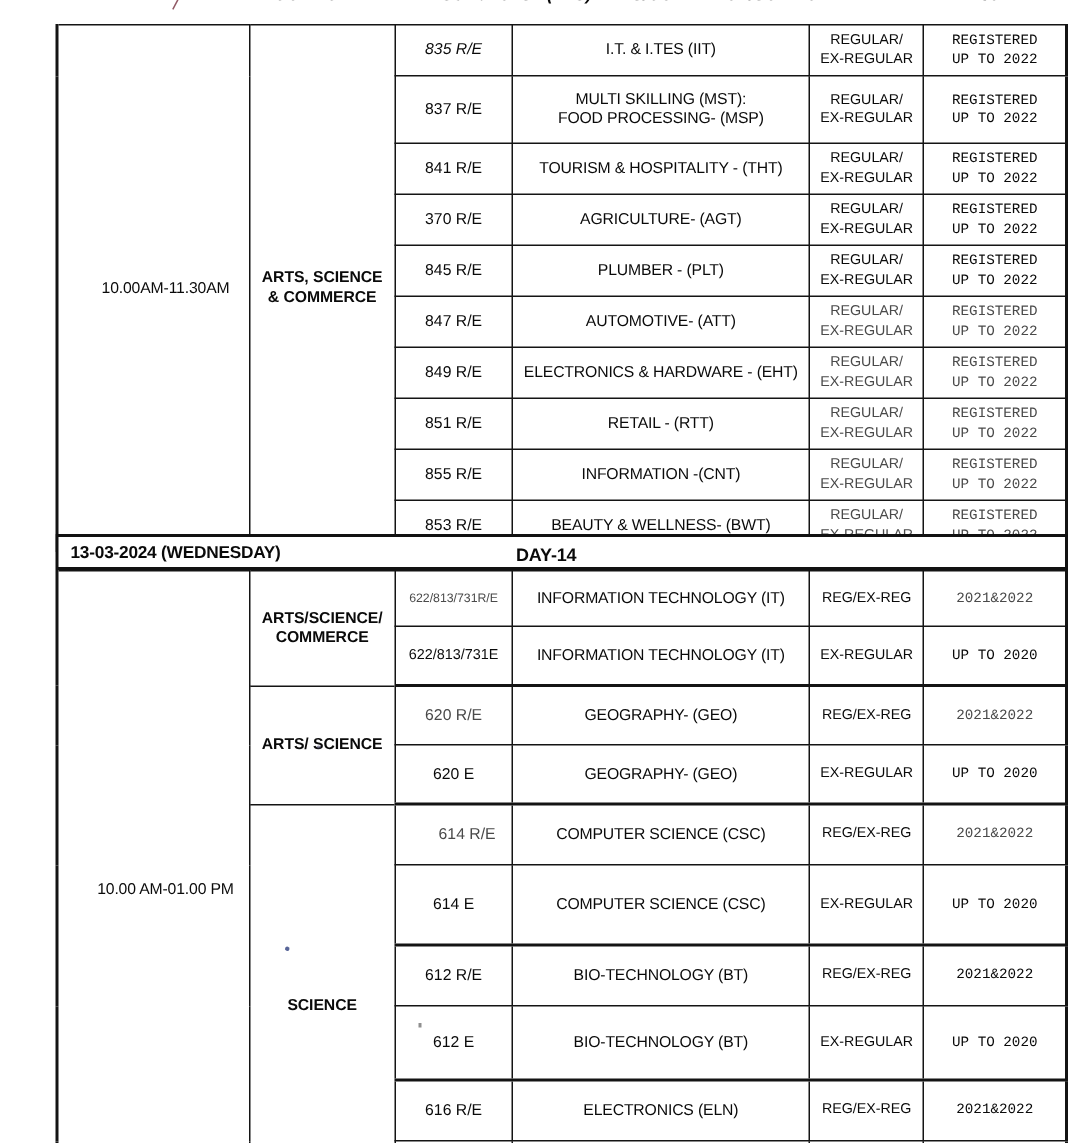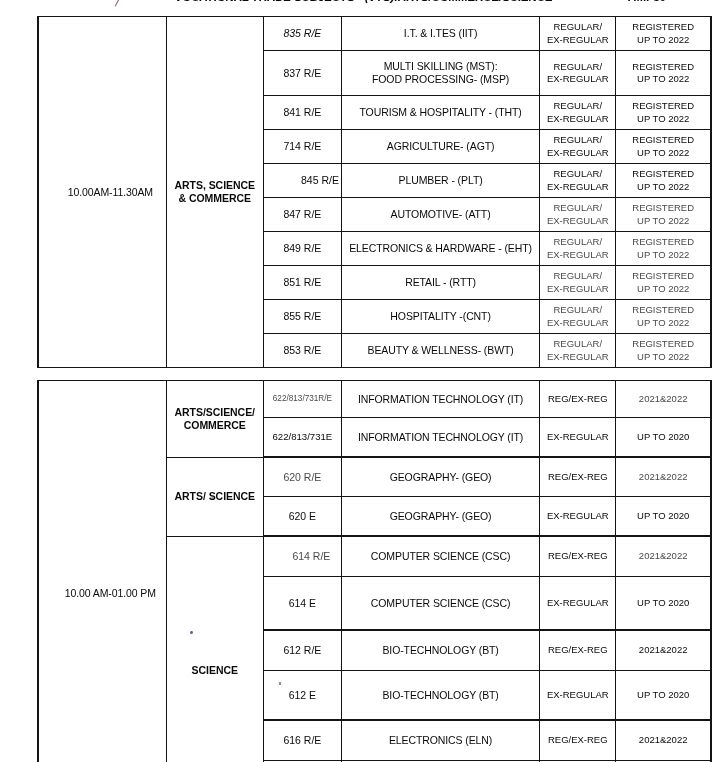--- a/index.html
+++ b/index.html
@@ -134,21 +134,21 @@
     padding-left: 18px;
   }
   td.group-cell {
     font-weight: bold;
     font-size: 10.5px;
     letter-spacing: -0.05px;
   }
   td.code-cell   { font-size: 10.5px; }
   td.subj-cell   { font-size: 10.5px; letter-spacing: -0.1px; }
   td.cat-cell    { font-size: 9.5px;  line-height: 1.3; }
-  td.reg-cell    { font-size: 9.5px;  line-height: 1.3; }
+  td.reg-cell    { font-size: 9.5px;  line-height: 1.3; font-family: Liberation Mono, monospace; }
   td.code-small  { font-size: 8.2px; }
   td.code-mid    { font-size: 9.6px; }
 
   td.faint { color: #4a4a4a; }
   .heavy-bottom { border-bottom-width: 2.2px !important; }
   .heavy-right  { border-right-width: 2.2px !important; }
   .heavy-left   { border-left-width: 2.2px !important; }
 
   
   .day-band {
@@ -268,41 +268,41 @@
             </div>
           </td>
           <td class="reg-cell heavy-right">
             <div class="two-line">
               <span>REGISTERED</span>
               <span>UP TO 2022</span>
             </div>
           </td>
         </tr>
         <tr>
-          <td class="code-cell" style="height: 33px;">714 R/E</td>
+          <td class="code-cell" style="height: 33px;">370 R/E</td>
           <td class="subj-cell">
             <div class="two-line">
               <span>AGRICULTURE-  (AGT)</span>
             </div>
           </td>
           <td class="cat-cell">
             <div class="two-line">
               <span>REGULAR/</span>
               <span>EX-REGULAR</span>
             </div>
           </td>
           <td class="reg-cell heavy-right">
             <div class="two-line">
               <span>REGISTERED</span>
               <span>UP TO 2022</span>
             </div>
           </td>
         </tr>
         <tr>
-          <td class="code-cell" style="height: 33px; text-align: right;">845 R/E</td>
+          <td class="code-cell" style="height: 33px;">845 R/E</td>
           <td class="subj-cell">
             <div class="two-line">
               <span>PLUMBER - (PLT)</span>
             </div>
           </td>
           <td class="cat-cell">
             <div class="two-line">
               <span>REGULAR/</span>
               <span>EX-REGULAR</span>
             </div>
@@ -371,21 +371,21 @@
             <div class="two-line">
               <span>REGISTERED</span>
               <span>UP TO 2022</span>
             </div>
           </td>
         </tr>
         <tr>
           <td class="code-cell" style="height: 33px;">855 R/E</td>
           <td class="subj-cell">
             <div class="two-line">
-              <span>HOSPITALITY -(CNT)</span>
+              <span>INFORMATION -(CNT)</span>
             </div>
           </td>
           <td class="cat-cell faint">
             <div class="two-line">
               <span>REGULAR/</span>
               <span>EX-REGULAR</span>
             </div>
           </td>
           <td class="reg-cell heavy-right faint">
             <div class="two-line">
@@ -410,20 +410,24 @@
           <td class="reg-cell heavy-right faint">
             <div class="two-line">
               <span>REGISTERED</span>
               <span>UP TO 2022</span>
             </div>
           </td>
         </tr>
       </tbody>
   </table>
 
+  <div class="day-band" style="top:356px;">
+    <div class="date">13-03-2024 (WEDNESDAY)</div>
+    <div class="dayno">DAY-14</div>
+  </div>
 
   <table class="tbl" id="tbl-day14" style="left:37px; top:380px; width:675px;">
     <colgroup>
       <col class="c-time">
         <col class="c-group">
         <col class="c-code">
       <col class="c-subj">
         <col class="c-cat">
         <col class="c-reg">
     </colgroup>

